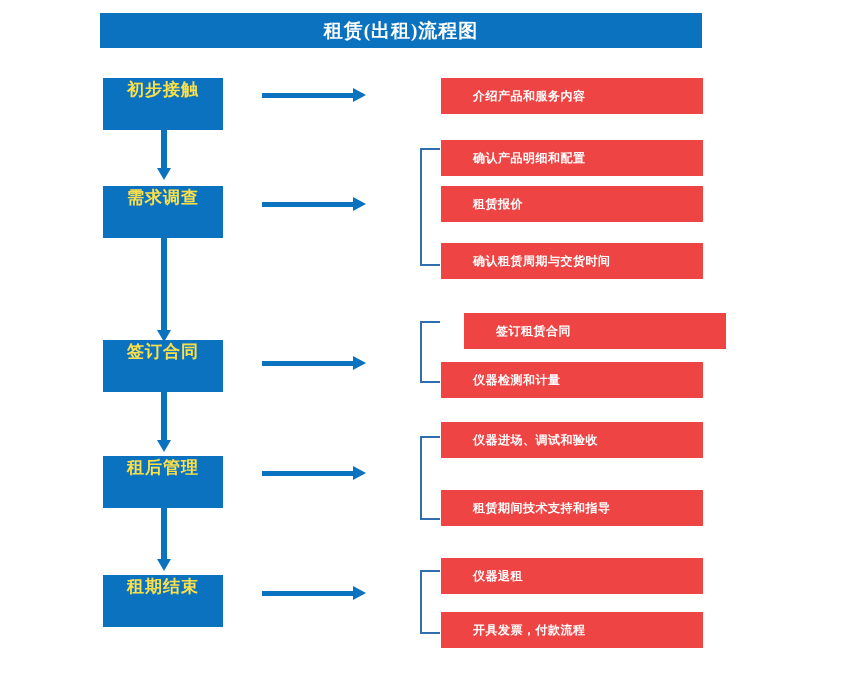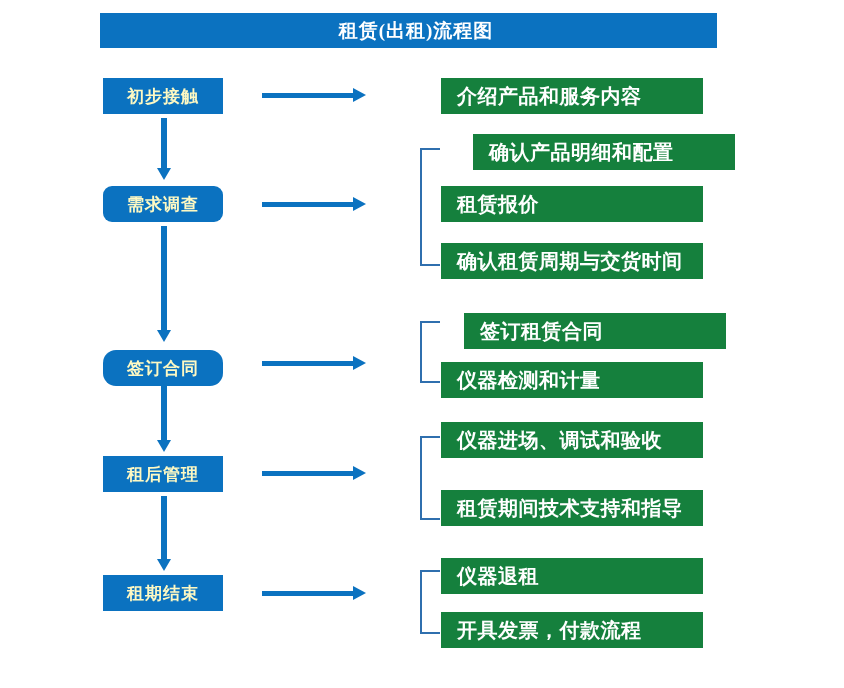--- a/index.html
+++ b/index.html
@@ -24,52 +24,51 @@
     width: 602px;
     height: 35px;
     background: #0b72c0;
     color: #ffffff;
     display: flex;
     align-items: center;
     justify-content: center;
     font-size: 19px;
     font-weight: bold;
     letter-spacing: 1px;
-    padding-left: 15px;
   }
 
   
   .stage-box {
     position: absolute;
     left: 103px;
     width: 120px;
-    height: 36px;
-    background: #0b72c0;
-    color: #fef9c3;
+    height: 52px;
+    background: #0b72c0;
+    color: #fde047;
     display: flex;
-    align-items: center;
+    align-items: flex-start;
     justify-content: center;
     font-size: 17px;
     font-weight: bold;
     letter-spacing: 1px;
   }
 
   
   .detail-box {
     position: absolute;
     left: 441px;
     width: 262px;
     height: 36px;
-    background: #15803d;
+    background: #ef4444;
     color: #ffffff;
     display: flex;
     align-items: center;
-    font-size: 20px;
+    font-size: 12px;
     font-weight: bold;
-    padding-left: 16px;
+    padding-left: 32px;
     box-sizing: border-box;
     letter-spacing: 0.5px;
   }
 
   
   .h-arrow {
     position: absolute;
     left: 262px;
     width: 104px;
     height: 14px;
@@ -131,37 +130,37 @@
 </head>
 <body>
 
 <div id="canvas">
 
   <div class="title-bar">租赁(出租)流程图</div>
 
   <div class="stage-box" style="top: 78px;">
     <span>初步接触</span>
   </div>
-  <div class="stage-box" style="top: 186px; border-radius: 9px;">
+  <div class="stage-box" style="top: 186px;">
     <span>需求调查</span>
   </div>
-  <div class="stage-box" style="top: 350px; border-radius: 13px;">
+  <div class="stage-box" style="top: 340px;">
     <span>签订合同</span>
   </div>
   <div class="stage-box" style="top: 456px; font-family: Liberation Serif, serif;">
     <span>租后管理</span>
   </div>
   <div class="stage-box" style="top: 575px;">
     <span>租期结束</span>
   </div>
 
   <div class="detail-box" style="top: 78px;">
     <span>介绍产品和服务内容</span>
   </div>
-  <div class="detail-box" style="top: 134px; margin-left: 32px;">
+  <div class="detail-box" style="top: 140px;">
     <span>确认产品明细和配置</span>
   </div>
   <div class="detail-box" style="top: 243px;">
     <span>确认租赁周期与交货时间</span>
   </div>
   <div class="detail-box" style="top: 186px;">
     <span>租赁报价</span>
   </div>
   <div class="detail-box" style="top: 313px; margin-left: 23px;">
     <span>签订租赁合同</span>

